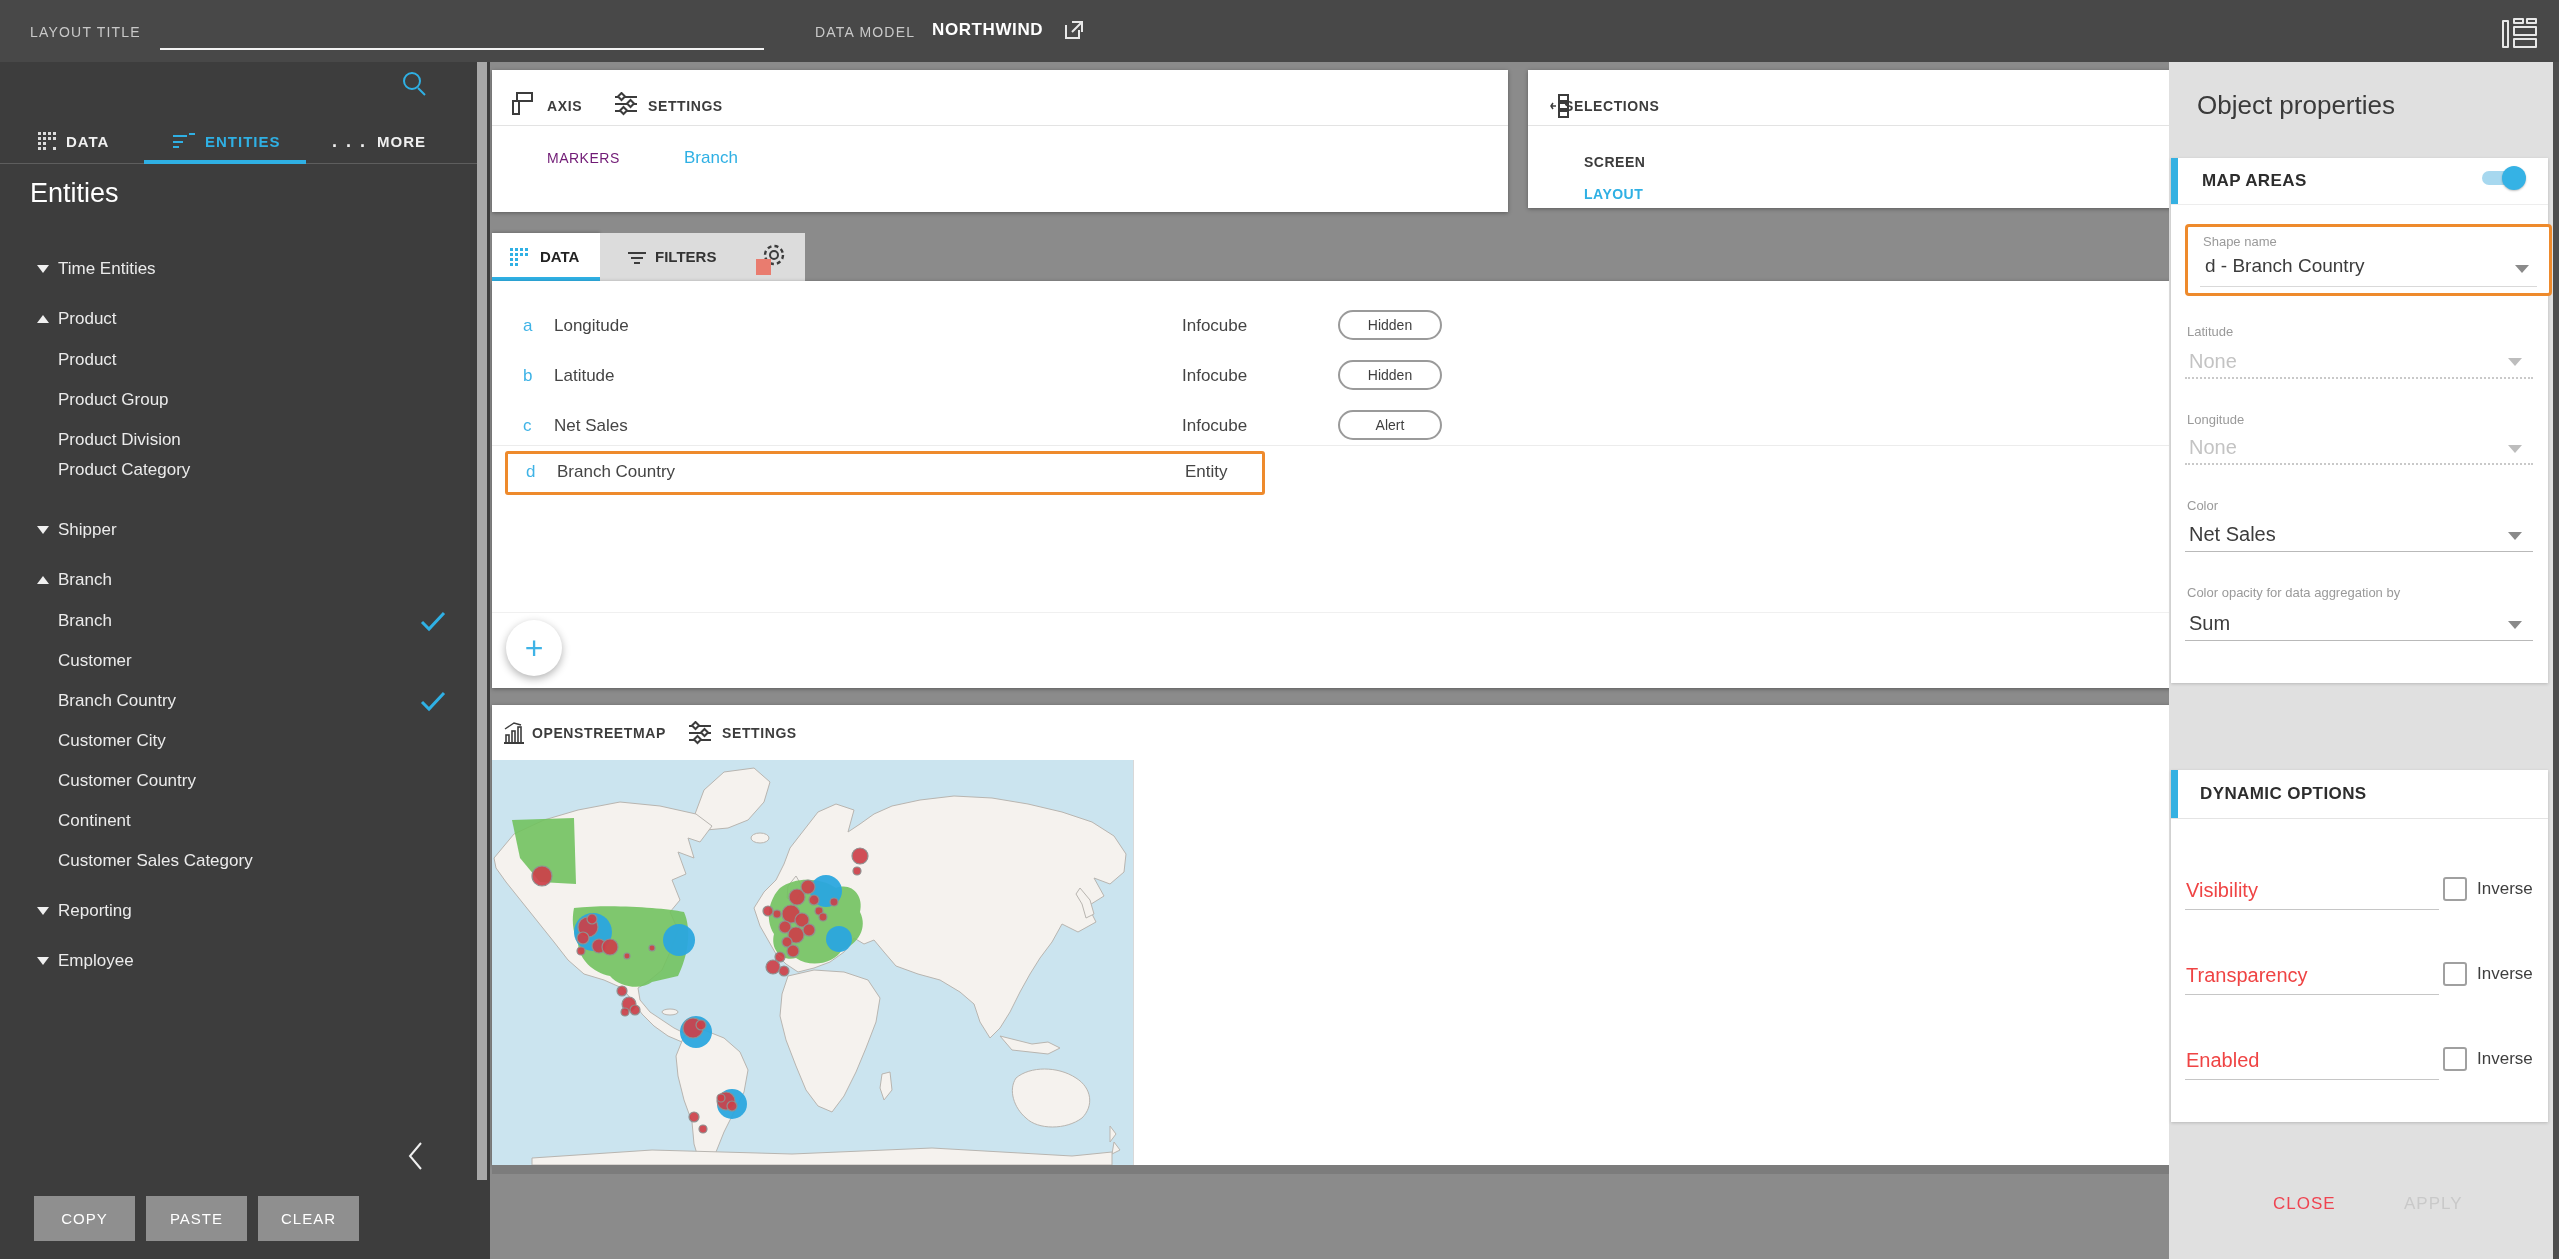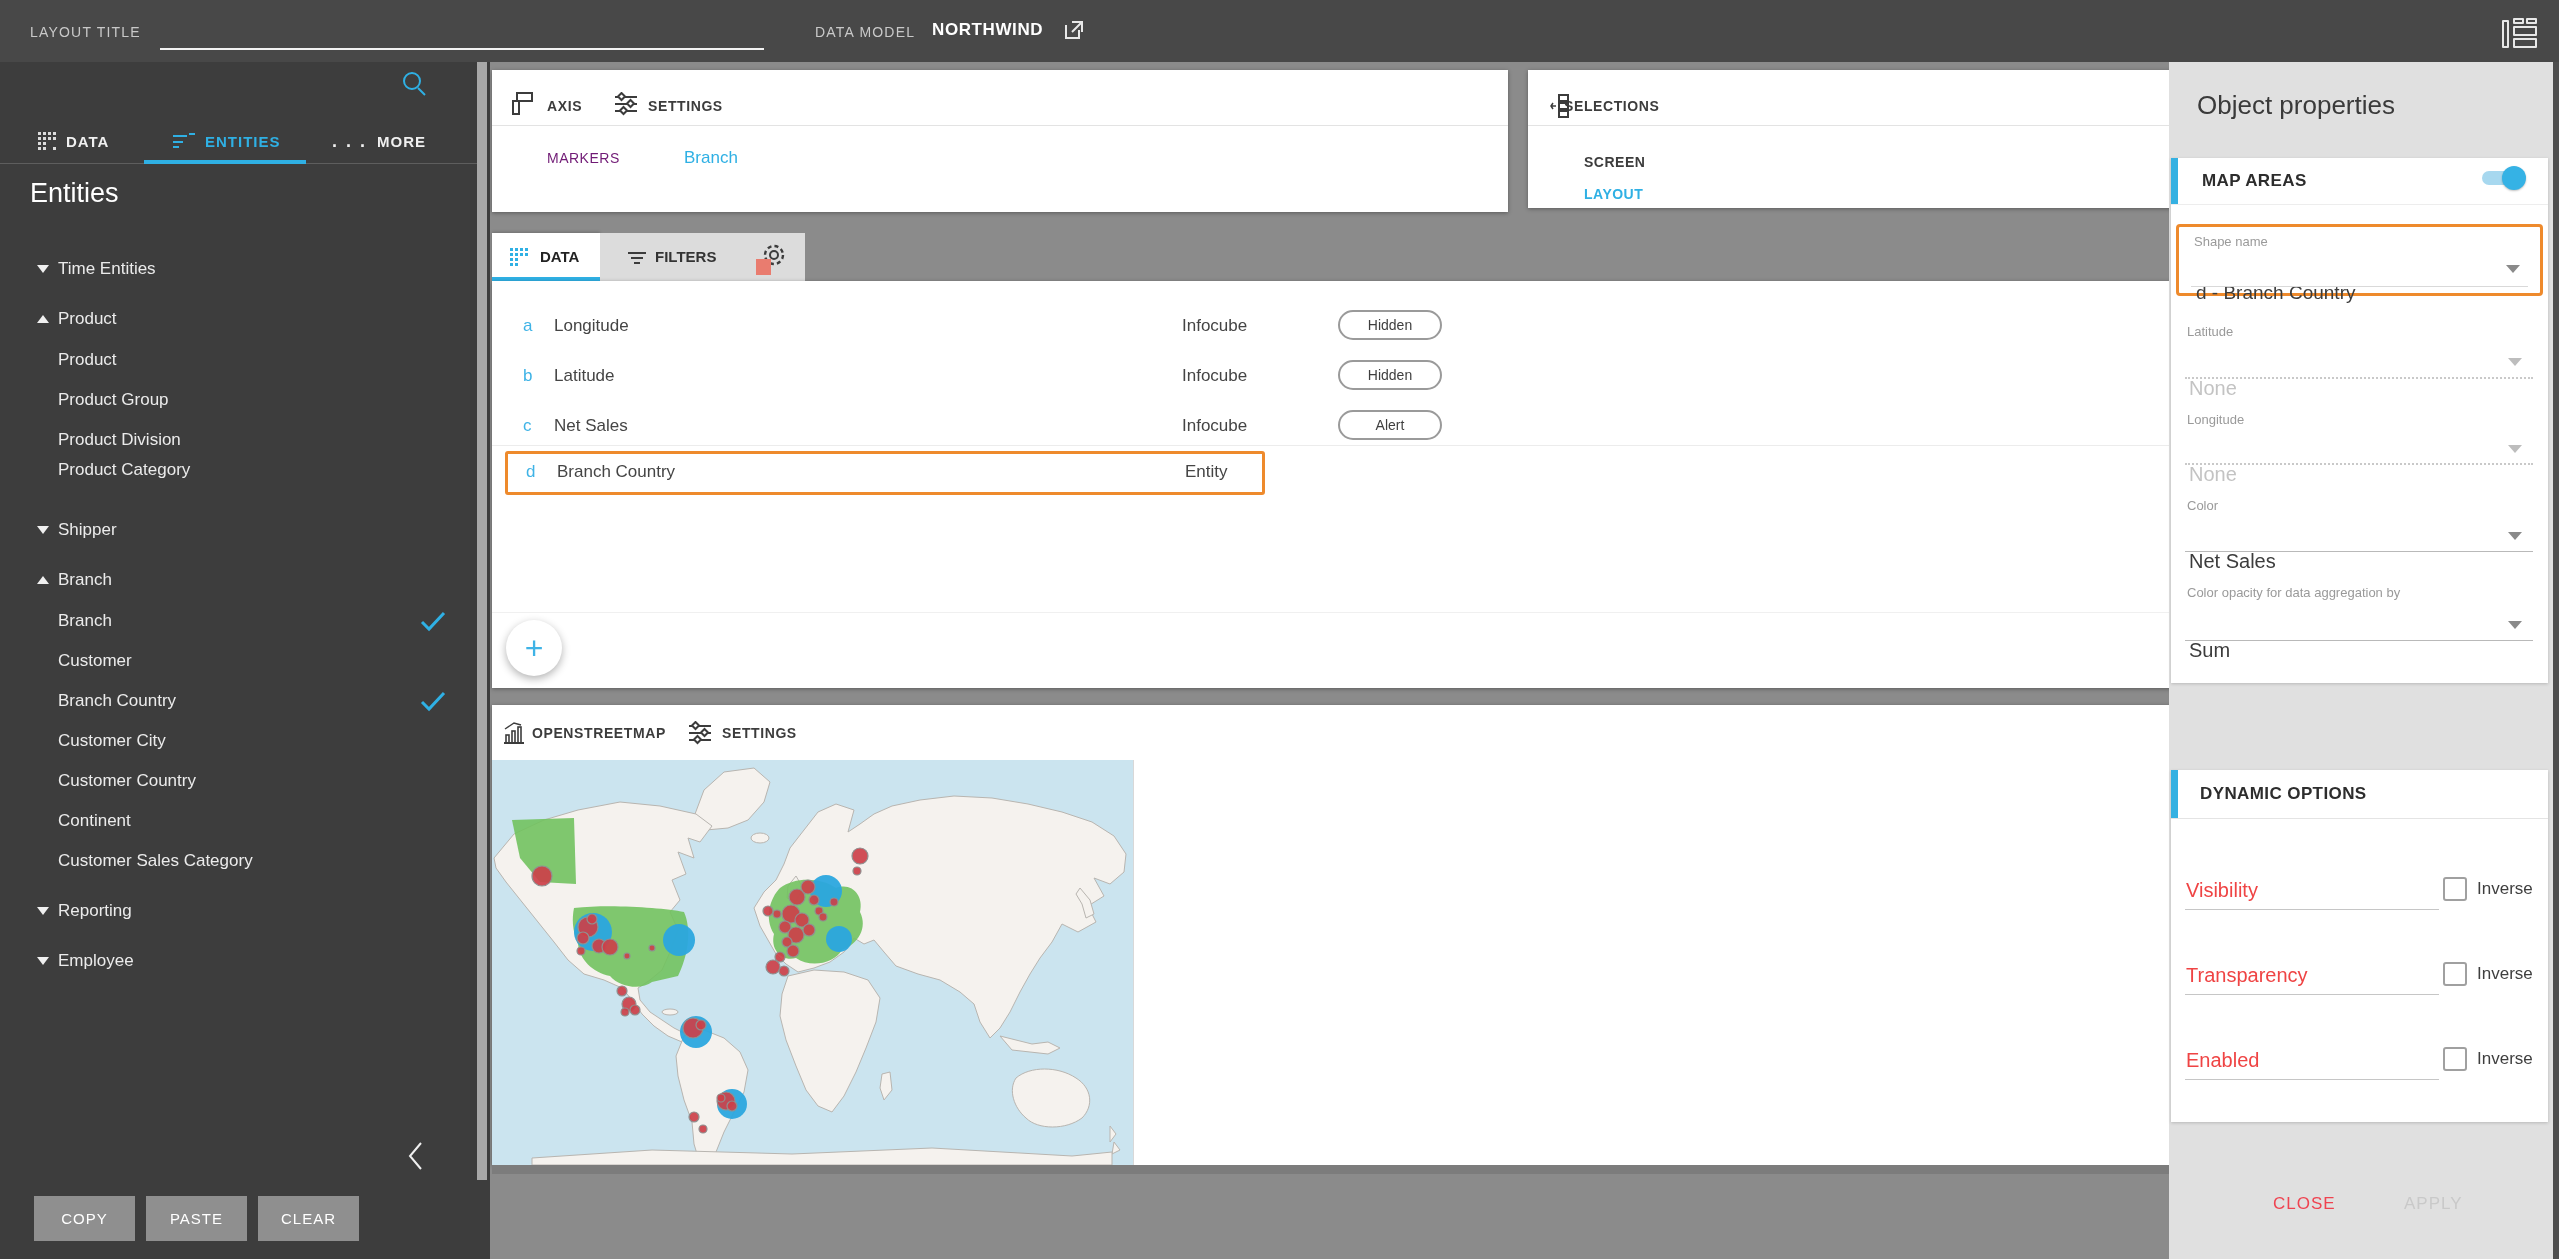--- a/index.html
+++ b/index.html
@@ -60,27 +60,27 @@
   
   .rpanel{position:absolute;left:2169px;top:62px;width:390px;height:1197px;background:#e0e0e0;z-index:25;}
   .rp-title{position:absolute;left:28px;top:28px;font-size:26px;color:#3a3a3a;}
   .rp-card{position:absolute;left:2px;width:377px;background:#fff;box-shadow:0 1px 3px rgba(0,0,0,.18);}
   .accent{position:absolute;left:0;top:0;width:7px;background:#35b1e2;}
   .sect-lbl{position:absolute;left:31px;font-size:17px;font-weight:bold;color:#2d2d2d;letter-spacing:.4px;}
   .toggle{position:absolute;right:24px;width:42px;height:14px;border-radius:7px;background:#a7d8ef;cursor:pointer;}
   .toggle::after{content:'';position:absolute;right:-2px;top:-5px;width:24px;height:24px;border-radius:50%;
                  background:#35b2e5;box-shadow:0 1px 2px rgba(0,0,0,.25);}
   .fld-lbl{position:absolute;left:16px;font-size:13px;color:#9a9a9a;}
-  .fld-val{position:absolute;left:18px;font-size:20px;color:#3c3c3c;margin-top:27px;}
+  .fld-val{position:absolute;left:18px;font-size:20px;color:#3c3c3c;}
   .fld-val.dis{color:#c3c3c3;}
   .fld-line{position:absolute;left:14px;width:348px;border-bottom:1px solid #b9b9b9;}
   .fld-line.dotted{border-bottom:2px dotted #c9c9c9;}
   .caret{position:absolute;right:26px;width:0;height:0;border-left:7px solid transparent;
          border-right:7px solid transparent;border-top:8px solid #8a8a8a;}
-  .shapebox{position:absolute;left:5px;top:66px;width:361px;height:66px;border:3px solid #ee8a2c;
+  .shapebox{position:absolute;left:14px;top:66px;width:361px;height:66px;border:3px solid #ee8a2c;
             border-radius:4px;background:#fff;cursor:pointer;}
   .dynrow{position:absolute;left:0;width:377px;height:50px;}
   .dynrow .ph{position:absolute;left:15px;bottom:8px;font-size:20px;color:#ef4444;}
   .dynrow .ln{position:absolute;left:14px;bottom:0;width:254px;border-bottom:1px solid #c6c6c6;}
   .chk{position:absolute;left:272px;top:17px;width:20px;height:20px;border:2px solid #a0a0a0;
        border-radius:3px;background:#fff;cursor:pointer;}
   .inv{position:absolute;left:306px;top:19px;font-size:17px;color:#3f3f3f;}
   .rp-btn{position:absolute;top:1131px;background:none;border:none;font-size:17px;letter-spacing:1px;
           font-family:inherit;cursor:pointer;}
   .rp-strip{position:absolute;left:384px;top:0;width:6px;height:1197px;background:#4e4e4e;}

